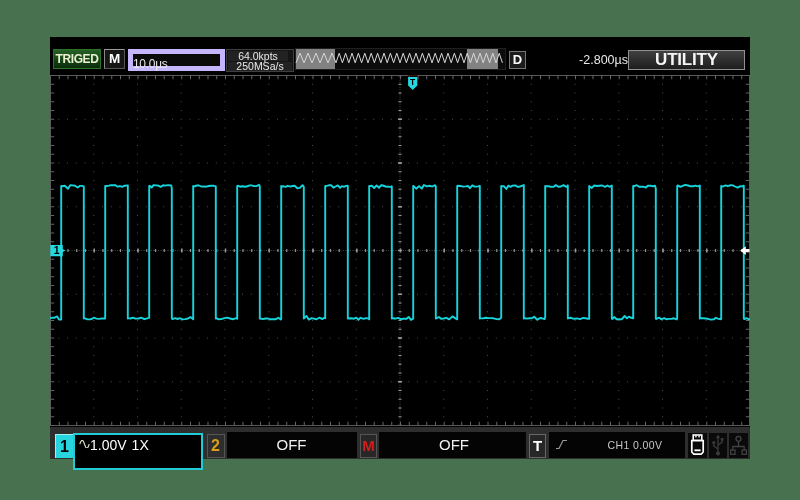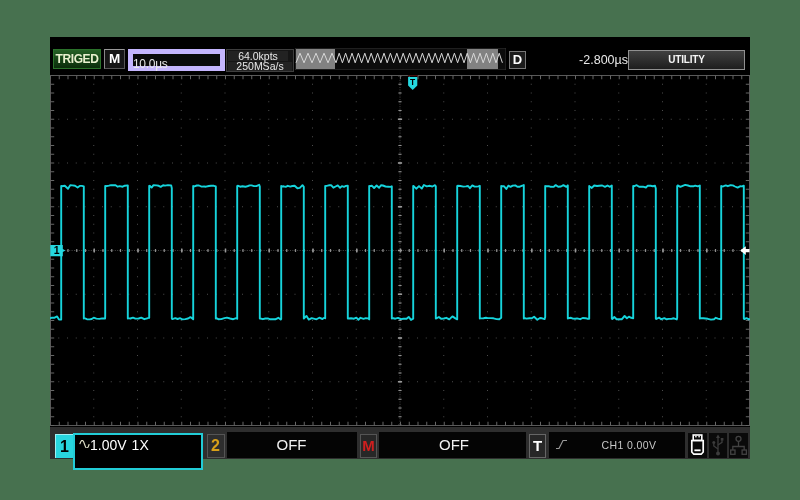--- a/index.html
+++ b/index.html
@@ -16,21 +16,21 @@
   <div style="background:#222;margin:1px;height:9px;line-height:9px">250MSa/s</div>
 </div>
 <svg width="211" height="22" viewBox="0 0 211 22" style="position:absolute;left:295px;top:48px">
     <rect x="0" y="0" width="211" height="22" fill="#0c0c0c" stroke="#333" stroke-width="1"></rect>
     <rect x="1" y="1" width="39" height="20" fill="#828282"></rect>
     <rect x="172" y="1" width="31" height="20" fill="#828282"></rect>
     <path d="M1.0,14.8L5.0,5.2L9.0,14.8L13.0,5.2L17.0,14.8L21.0,5.2L25.0,14.8L29.0,5.2L33.0,14.8L37.0,5.2L41.0,14.8L44.2,5.2L47.4,14.8L50.6,5.2L53.8,14.8L57.0,5.2L60.2,14.8L63.4,5.2L66.6,14.8L69.8,5.2L73.0,14.8L76.2,5.2L79.4,14.8L82.6,5.2L85.8,14.8L89.0,5.2L92.2,14.8L95.4,5.2L98.6,14.8L101.8,5.2L105.0,14.8L108.2,5.2L111.4,14.8L114.6,5.2L117.8,14.8L121.0,5.2L124.2,14.8L127.4,5.2L130.6,14.8L133.8,5.2L137.0,14.8L140.2,5.2L143.4,14.8L146.6,5.2L149.8,14.8L153.0,5.2L156.2,14.8L159.4,5.2L162.6,14.8L165.8,5.2L169.0,14.8L172.2,5.2L175.4,14.8L178.6,5.2L181.8,14.8L185.0,5.2L188.2,14.8L191.4,5.2L194.6,14.8L197.8,5.2L201.0,14.8L204.2,5.2L207.4,14.8" fill="none" stroke="#d8d8d8" stroke-width="1"></path>
   </svg>
 <div class="box" style="left:509px;top:51px;width:17px;height:18px;background:#1c1c1c;border:1px solid #777;color:#fff;font-weight:bold;font-size:13px;text-align:center;line-height:16px">D</div>
 <div class="abs" style="left:528px;top:52px;width:100px;color:#e8e8e8;font-size:12.5px;text-align:right;line-height:17px">-2.800µs</div>
-<div class="box" style="left:628px;top:49.5px;width:117px;height:20px;background:linear-gradient(#404040,#1e1e1e);border:1px solid #909090;color:#f5f5f5;font-weight:bold;font-size:10px;text-align:center;line-height:18px;letter-spacing:-0.2px">UTILITY</div>
+<div class="box" style="left:628px;top:49.5px;width:117px;height:20px;background:linear-gradient(#404040,#1e1e1e);border:1px solid #909090;color:#f5f5f5;font-weight:bold;font-size:17px;text-align:center;line-height:18px;letter-spacing:-0.2px">UTILITY</div>
 <svg style="position:absolute;left:50px;top:75px" width="700" height="351" viewBox="0 0 700 351">
     <path d="M43.25 8.75h1v1h-1zM43.25 17.50h1v1h-1zM43.25 26.25h1v1h-1zM43.25 35.00h1v1h-1zM43.25 43.75h1v1h-1zM43.25 52.50h1v1h-1zM43.25 61.25h1v1h-1zM43.25 70.00h1v1h-1zM43.25 78.75h1v1h-1zM43.25 87.50h1v1h-1zM43.25 96.25h1v1h-1zM43.25 105.00h1v1h-1zM43.25 113.75h1v1h-1zM43.25 122.50h1v1h-1zM43.25 131.25h1v1h-1zM43.25 140.00h1v1h-1zM43.25 148.75h1v1h-1zM43.25 157.50h1v1h-1zM43.25 166.25h1v1h-1zM43.25 175.00h1v1h-1zM43.25 183.75h1v1h-1zM43.25 192.50h1v1h-1zM43.25 201.25h1v1h-1zM43.25 210.00h1v1h-1zM43.25 218.75h1v1h-1zM43.25 227.50h1v1h-1zM43.25 236.25h1v1h-1zM43.25 245.00h1v1h-1zM43.25 253.75h1v1h-1zM43.25 262.50h1v1h-1zM43.25 271.25h1v1h-1zM43.25 280.00h1v1h-1zM43.25 288.75h1v1h-1zM43.25 297.50h1v1h-1zM43.25 306.25h1v1h-1zM43.25 315.00h1v1h-1zM43.25 323.75h1v1h-1zM43.25 332.50h1v1h-1zM43.25 341.25h1v1h-1zM87.00 8.75h1v1h-1zM87.00 17.50h1v1h-1zM87.00 26.25h1v1h-1zM87.00 35.00h1v1h-1zM87.00 43.75h1v1h-1zM87.00 52.50h1v1h-1zM87.00 61.25h1v1h-1zM87.00 70.00h1v1h-1zM87.00 78.75h1v1h-1zM87.00 87.50h1v1h-1zM87.00 96.25h1v1h-1zM87.00 105.00h1v1h-1zM87.00 113.75h1v1h-1zM87.00 122.50h1v1h-1zM87.00 131.25h1v1h-1zM87.00 140.00h1v1h-1zM87.00 148.75h1v1h-1zM87.00 157.50h1v1h-1zM87.00 166.25h1v1h-1zM87.00 175.00h1v1h-1zM87.00 183.75h1v1h-1zM87.00 192.50h1v1h-1zM87.00 201.25h1v1h-1zM87.00 210.00h1v1h-1zM87.00 218.75h1v1h-1zM87.00 227.50h1v1h-1zM87.00 236.25h1v1h-1zM87.00 245.00h1v1h-1zM87.00 253.75h1v1h-1zM87.00 262.50h1v1h-1zM87.00 271.25h1v1h-1zM87.00 280.00h1v1h-1zM87.00 288.75h1v1h-1zM87.00 297.50h1v1h-1zM87.00 306.25h1v1h-1zM87.00 315.00h1v1h-1zM87.00 323.75h1v1h-1zM87.00 332.50h1v1h-1zM87.00 341.25h1v1h-1zM130.75 8.75h1v1h-1zM130.75 17.50h1v1h-1zM130.75 26.25h1v1h-1zM130.75 35.00h1v1h-1zM130.75 43.75h1v1h-1zM130.75 52.50h1v1h-1zM130.75 61.25h1v1h-1zM130.75 70.00h1v1h-1zM130.75 78.75h1v1h-1zM130.75 87.50h1v1h-1zM130.75 96.25h1v1h-1zM130.75 105.00h1v1h-1zM130.75 113.75h1v1h-1zM130.75 122.50h1v1h-1zM130.75 131.25h1v1h-1zM130.75 140.00h1v1h-1zM130.75 148.75h1v1h-1zM130.75 157.50h1v1h-1zM130.75 166.25h1v1h-1zM130.75 175.00h1v1h-1zM130.75 183.75h1v1h-1zM130.75 192.50h1v1h-1zM130.75 201.25h1v1h-1zM130.75 210.00h1v1h-1zM130.75 218.75h1v1h-1zM130.75 227.50h1v1h-1zM130.75 236.25h1v1h-1zM130.75 245.00h1v1h-1zM130.75 253.75h1v1h-1zM130.75 262.50h1v1h-1zM130.75 271.25h1v1h-1zM130.75 280.00h1v1h-1zM130.75 288.75h1v1h-1zM130.75 297.50h1v1h-1zM130.75 306.25h1v1h-1zM130.75 315.00h1v1h-1zM130.75 323.75h1v1h-1zM130.75 332.50h1v1h-1zM130.75 341.25h1v1h-1zM174.50 8.75h1v1h-1zM174.50 17.50h1v1h-1zM174.50 26.25h1v1h-1zM174.50 35.00h1v1h-1zM174.50 43.75h1v1h-1zM174.50 52.50h1v1h-1zM174.50 61.25h1v1h-1zM174.50 70.00h1v1h-1zM174.50 78.75h1v1h-1zM174.50 87.50h1v1h-1zM174.50 96.25h1v1h-1zM174.50 105.00h1v1h-1zM174.50 113.75h1v1h-1zM174.50 122.50h1v1h-1zM174.50 131.25h1v1h-1zM174.50 140.00h1v1h-1zM174.50 148.75h1v1h-1zM174.50 157.50h1v1h-1zM174.50 166.25h1v1h-1zM174.50 175.00h1v1h-1zM174.50 183.75h1v1h-1zM174.50 192.50h1v1h-1zM174.50 201.25h1v1h-1zM174.50 210.00h1v1h-1zM174.50 218.75h1v1h-1zM174.50 227.50h1v1h-1zM174.50 236.25h1v1h-1zM174.50 245.00h1v1h-1zM174.50 253.75h1v1h-1zM174.50 262.50h1v1h-1zM174.50 271.25h1v1h-1zM174.50 280.00h1v1h-1zM174.50 288.75h1v1h-1zM174.50 297.50h1v1h-1zM174.50 306.25h1v1h-1zM174.50 315.00h1v1h-1zM174.50 323.75h1v1h-1zM174.50 332.50h1v1h-1zM174.50 341.25h1v1h-1zM218.25 8.75h1v1h-1zM218.25 17.50h1v1h-1zM218.25 26.25h1v1h-1zM218.25 35.00h1v1h-1zM218.25 43.75h1v1h-1zM218.25 52.50h1v1h-1zM218.25 61.25h1v1h-1zM218.25 70.00h1v1h-1zM218.25 78.75h1v1h-1zM218.25 87.50h1v1h-1zM218.25 96.25h1v1h-1zM218.25 105.00h1v1h-1zM218.25 113.75h1v1h-1zM218.25 122.50h1v1h-1zM218.25 131.25h1v1h-1zM218.25 140.00h1v1h-1zM218.25 148.75h1v1h-1zM218.25 157.50h1v1h-1zM218.25 166.25h1v1h-1zM218.25 175.00h1v1h-1zM218.25 183.75h1v1h-1zM218.25 192.50h1v1h-1zM218.25 201.25h1v1h-1zM218.25 210.00h1v1h-1zM218.25 218.75h1v1h-1zM218.25 227.50h1v1h-1zM218.25 236.25h1v1h-1zM218.25 245.00h1v1h-1zM218.25 253.75h1v1h-1zM218.25 262.50h1v1h-1zM218.25 271.25h1v1h-1zM218.25 280.00h1v1h-1zM218.25 288.75h1v1h-1zM218.25 297.50h1v1h-1zM218.25 306.25h1v1h-1zM218.25 315.00h1v1h-1zM218.25 323.75h1v1h-1zM218.25 332.50h1v1h-1zM218.25 341.25h1v1h-1zM262.00 8.75h1v1h-1zM262.00 17.50h1v1h-1zM262.00 26.25h1v1h-1zM262.00 35.00h1v1h-1zM262.00 43.75h1v1h-1zM262.00 52.50h1v1h-1zM262.00 61.25h1v1h-1zM262.00 70.00h1v1h-1zM262.00 78.75h1v1h-1zM262.00 87.50h1v1h-1zM262.00 96.25h1v1h-1zM262.00 105.00h1v1h-1zM262.00 113.75h1v1h-1zM262.00 122.50h1v1h-1zM262.00 131.25h1v1h-1zM262.00 140.00h1v1h-1zM262.00 148.75h1v1h-1zM262.00 157.50h1v1h-1zM262.00 166.25h1v1h-1zM262.00 175.00h1v1h-1zM262.00 183.75h1v1h-1zM262.00 192.50h1v1h-1zM262.00 201.25h1v1h-1zM262.00 210.00h1v1h-1zM262.00 218.75h1v1h-1zM262.00 227.50h1v1h-1zM262.00 236.25h1v1h-1zM262.00 245.00h1v1h-1zM262.00 253.75h1v1h-1zM262.00 262.50h1v1h-1zM262.00 271.25h1v1h-1zM262.00 280.00h1v1h-1zM262.00 288.75h1v1h-1zM262.00 297.50h1v1h-1zM262.00 306.25h1v1h-1zM262.00 315.00h1v1h-1zM262.00 323.75h1v1h-1zM262.00 332.50h1v1h-1zM262.00 341.25h1v1h-1zM305.75 8.75h1v1h-1zM305.75 17.50h1v1h-1zM305.75 26.25h1v1h-1zM305.75 35.00h1v1h-1zM305.75 43.75h1v1h-1zM305.75 52.50h1v1h-1zM305.75 61.25h1v1h-1zM305.75 70.00h1v1h-1zM305.75 78.75h1v1h-1zM305.75 87.50h1v1h-1zM305.75 96.25h1v1h-1zM305.75 105.00h1v1h-1zM305.75 113.75h1v1h-1zM305.75 122.50h1v1h-1zM305.75 131.25h1v1h-1zM305.75 140.00h1v1h-1zM305.75 148.75h1v1h-1zM305.75 157.50h1v1h-1zM305.75 166.25h1v1h-1zM305.75 175.00h1v1h-1zM305.75 183.75h1v1h-1zM305.75 192.50h1v1h-1zM305.75 201.25h1v1h-1zM305.75 210.00h1v1h-1zM305.75 218.75h1v1h-1zM305.75 227.50h1v1h-1zM305.75 236.25h1v1h-1zM305.75 245.00h1v1h-1zM305.75 253.75h1v1h-1zM305.75 262.50h1v1h-1zM305.75 271.25h1v1h-1zM305.75 280.00h1v1h-1zM305.75 288.75h1v1h-1zM305.75 297.50h1v1h-1zM305.75 306.25h1v1h-1zM305.75 315.00h1v1h-1zM305.75 323.75h1v1h-1zM305.75 332.50h1v1h-1zM305.75 341.25h1v1h-1zM349.50 8.75h1v1h-1zM349.50 17.50h1v1h-1zM349.50 26.25h1v1h-1zM349.50 35.00h1v1h-1zM349.50 43.75h1v1h-1zM349.50 52.50h1v1h-1zM349.50 61.25h1v1h-1zM349.50 70.00h1v1h-1zM349.50 78.75h1v1h-1zM349.50 87.50h1v1h-1zM349.50 96.25h1v1h-1zM349.50 105.00h1v1h-1zM349.50 113.75h1v1h-1zM349.50 122.50h1v1h-1zM349.50 131.25h1v1h-1zM349.50 140.00h1v1h-1zM349.50 148.75h1v1h-1zM349.50 157.50h1v1h-1zM349.50 166.25h1v1h-1zM349.50 175.00h1v1h-1zM349.50 183.75h1v1h-1zM349.50 192.50h1v1h-1zM349.50 201.25h1v1h-1zM349.50 210.00h1v1h-1zM349.50 218.75h1v1h-1zM349.50 227.50h1v1h-1zM349.50 236.25h1v1h-1zM349.50 245.00h1v1h-1zM349.50 253.75h1v1h-1zM349.50 262.50h1v1h-1zM349.50 271.25h1v1h-1zM349.50 280.00h1v1h-1zM349.50 288.75h1v1h-1zM349.50 297.50h1v1h-1zM349.50 306.25h1v1h-1zM349.50 315.00h1v1h-1zM349.50 323.75h1v1h-1zM349.50 332.50h1v1h-1zM349.50 341.25h1v1h-1zM393.25 8.75h1v1h-1zM393.25 17.50h1v1h-1zM393.25 26.25h1v1h-1zM393.25 35.00h1v1h-1zM393.25 43.75h1v1h-1zM393.25 52.50h1v1h-1zM393.25 61.25h1v1h-1zM393.25 70.00h1v1h-1zM393.25 78.75h1v1h-1zM393.25 87.50h1v1h-1zM393.25 96.25h1v1h-1zM393.25 105.00h1v1h-1zM393.25 113.75h1v1h-1zM393.25 122.50h1v1h-1zM393.25 131.25h1v1h-1zM393.25 140.00h1v1h-1zM393.25 148.75h1v1h-1zM393.25 157.50h1v1h-1zM393.25 166.25h1v1h-1zM393.25 175.00h1v1h-1zM393.25 183.75h1v1h-1zM393.25 192.50h1v1h-1zM393.25 201.25h1v1h-1zM393.25 210.00h1v1h-1zM393.25 218.75h1v1h-1zM393.25 227.50h1v1h-1zM393.25 236.25h1v1h-1zM393.25 245.00h1v1h-1zM393.25 253.75h1v1h-1zM393.25 262.50h1v1h-1zM393.25 271.25h1v1h-1zM393.25 280.00h1v1h-1zM393.25 288.75h1v1h-1zM393.25 297.50h1v1h-1zM393.25 306.25h1v1h-1zM393.25 315.00h1v1h-1zM393.25 323.75h1v1h-1zM393.25 332.50h1v1h-1zM393.25 341.25h1v1h-1zM437.00 8.75h1v1h-1zM437.00 17.50h1v1h-1zM437.00 26.25h1v1h-1zM437.00 35.00h1v1h-1zM437.00 43.75h1v1h-1zM437.00 52.50h1v1h-1zM437.00 61.25h1v1h-1zM437.00 70.00h1v1h-1zM437.00 78.75h1v1h-1zM437.00 87.50h1v1h-1zM437.00 96.25h1v1h-1zM437.00 105.00h1v1h-1zM437.00 113.75h1v1h-1zM437.00 122.50h1v1h-1zM437.00 131.25h1v1h-1zM437.00 140.00h1v1h-1zM437.00 148.75h1v1h-1zM437.00 157.50h1v1h-1zM437.00 166.25h1v1h-1zM437.00 175.00h1v1h-1zM437.00 183.75h1v1h-1zM437.00 192.50h1v1h-1zM437.00 201.25h1v1h-1zM437.00 210.00h1v1h-1zM437.00 218.75h1v1h-1zM437.00 227.50h1v1h-1zM437.00 236.25h1v1h-1zM437.00 245.00h1v1h-1zM437.00 253.75h1v1h-1zM437.00 262.50h1v1h-1zM437.00 271.25h1v1h-1zM437.00 280.00h1v1h-1zM437.00 288.75h1v1h-1zM437.00 297.50h1v1h-1zM437.00 306.25h1v1h-1zM437.00 315.00h1v1h-1zM437.00 323.75h1v1h-1zM437.00 332.50h1v1h-1zM437.00 341.25h1v1h-1zM480.75 8.75h1v1h-1zM480.75 17.50h1v1h-1zM480.75 26.25h1v1h-1zM480.75 35.00h1v1h-1zM480.75 43.75h1v1h-1zM480.75 52.50h1v1h-1zM480.75 61.25h1v1h-1zM480.75 70.00h1v1h-1zM480.75 78.75h1v1h-1zM480.75 87.50h1v1h-1zM480.75 96.25h1v1h-1zM480.75 105.00h1v1h-1zM480.75 113.75h1v1h-1zM480.75 122.50h1v1h-1zM480.75 131.25h1v1h-1zM480.75 140.00h1v1h-1zM480.75 148.75h1v1h-1zM480.75 157.50h1v1h-1zM480.75 166.25h1v1h-1zM480.75 175.00h1v1h-1zM480.75 183.75h1v1h-1zM480.75 192.50h1v1h-1zM480.75 201.25h1v1h-1zM480.75 210.00h1v1h-1zM480.75 218.75h1v1h-1zM480.75 227.50h1v1h-1zM480.75 236.25h1v1h-1zM480.75 245.00h1v1h-1zM480.75 253.75h1v1h-1zM480.75 262.50h1v1h-1zM480.75 271.25h1v1h-1zM480.75 280.00h1v1h-1zM480.75 288.75h1v1h-1zM480.75 297.50h1v1h-1zM480.75 306.25h1v1h-1zM480.75 315.00h1v1h-1zM480.75 323.75h1v1h-1zM480.75 332.50h1v1h-1zM480.75 341.25h1v1h-1zM524.50 8.75h1v1h-1zM524.50 17.50h1v1h-1zM524.50 26.25h1v1h-1zM524.50 35.00h1v1h-1zM524.50 43.75h1v1h-1zM524.50 52.50h1v1h-1zM524.50 61.25h1v1h-1zM524.50 70.00h1v1h-1zM524.50 78.75h1v1h-1zM524.50 87.50h1v1h-1zM524.50 96.25h1v1h-1zM524.50 105.00h1v1h-1zM524.50 113.75h1v1h-1zM524.50 122.50h1v1h-1zM524.50 131.25h1v1h-1zM524.50 140.00h1v1h-1zM524.50 148.75h1v1h-1zM524.50 157.50h1v1h-1zM524.50 166.25h1v1h-1zM524.50 175.00h1v1h-1zM524.50 183.75h1v1h-1zM524.50 192.50h1v1h-1zM524.50 201.25h1v1h-1zM524.50 210.00h1v1h-1zM524.50 218.75h1v1h-1zM524.50 227.50h1v1h-1zM524.50 236.25h1v1h-1zM524.50 245.00h1v1h-1zM524.50 253.75h1v1h-1zM524.50 262.50h1v1h-1zM524.50 271.25h1v1h-1zM524.50 280.00h1v1h-1zM524.50 288.75h1v1h-1zM524.50 297.50h1v1h-1zM524.50 306.25h1v1h-1zM524.50 315.00h1v1h-1zM524.50 323.75h1v1h-1zM524.50 332.50h1v1h-1zM524.50 341.25h1v1h-1zM568.25 8.75h1v1h-1zM568.25 17.50h1v1h-1zM568.25 26.25h1v1h-1zM568.25 35.00h1v1h-1zM568.25 43.75h1v1h-1zM568.25 52.50h1v1h-1zM568.25 61.25h1v1h-1zM568.25 70.00h1v1h-1zM568.25 78.75h1v1h-1zM568.25 87.50h1v1h-1zM568.25 96.25h1v1h-1zM568.25 105.00h1v1h-1zM568.25 113.75h1v1h-1zM568.25 122.50h1v1h-1zM568.25 131.25h1v1h-1zM568.25 140.00h1v1h-1zM568.25 148.75h1v1h-1zM568.25 157.50h1v1h-1zM568.25 166.25h1v1h-1zM568.25 175.00h1v1h-1zM568.25 183.75h1v1h-1zM568.25 192.50h1v1h-1zM568.25 201.25h1v1h-1zM568.25 210.00h1v1h-1zM568.25 218.75h1v1h-1zM568.25 227.50h1v1h-1zM568.25 236.25h1v1h-1zM568.25 245.00h1v1h-1zM568.25 253.75h1v1h-1zM568.25 262.50h1v1h-1zM568.25 271.25h1v1h-1zM568.25 280.00h1v1h-1zM568.25 288.75h1v1h-1zM568.25 297.50h1v1h-1zM568.25 306.25h1v1h-1zM568.25 315.00h1v1h-1zM568.25 323.75h1v1h-1zM568.25 332.50h1v1h-1zM568.25 341.25h1v1h-1zM612.00 8.75h1v1h-1zM612.00 17.50h1v1h-1zM612.00 26.25h1v1h-1zM612.00 35.00h1v1h-1zM612.00 43.75h1v1h-1zM612.00 52.50h1v1h-1zM612.00 61.25h1v1h-1zM612.00 70.00h1v1h-1zM612.00 78.75h1v1h-1zM612.00 87.50h1v1h-1zM612.00 96.25h1v1h-1zM612.00 105.00h1v1h-1zM612.00 113.75h1v1h-1zM612.00 122.50h1v1h-1zM612.00 131.25h1v1h-1zM612.00 140.00h1v1h-1zM612.00 148.75h1v1h-1zM612.00 157.50h1v1h-1zM612.00 166.25h1v1h-1zM612.00 175.00h1v1h-1zM612.00 183.75h1v1h-1zM612.00 192.50h1v1h-1zM612.00 201.25h1v1h-1zM612.00 210.00h1v1h-1zM612.00 218.75h1v1h-1zM612.00 227.50h1v1h-1zM612.00 236.25h1v1h-1zM612.00 245.00h1v1h-1zM612.00 253.75h1v1h-1zM612.00 262.50h1v1h-1zM612.00 271.25h1v1h-1zM612.00 280.00h1v1h-1zM612.00 288.75h1v1h-1zM612.00 297.50h1v1h-1zM612.00 306.25h1v1h-1zM612.00 315.00h1v1h-1zM612.00 323.75h1v1h-1zM612.00 332.50h1v1h-1zM612.00 341.25h1v1h-1zM655.75 8.75h1v1h-1zM655.75 17.50h1v1h-1zM655.75 26.25h1v1h-1zM655.75 35.00h1v1h-1zM655.75 43.75h1v1h-1zM655.75 52.50h1v1h-1zM655.75 61.25h1v1h-1zM655.75 70.00h1v1h-1zM655.75 78.75h1v1h-1zM655.75 87.50h1v1h-1zM655.75 96.25h1v1h-1zM655.75 105.00h1v1h-1zM655.75 113.75h1v1h-1zM655.75 122.50h1v1h-1zM655.75 131.25h1v1h-1zM655.75 140.00h1v1h-1zM655.75 148.75h1v1h-1zM655.75 157.50h1v1h-1zM655.75 166.25h1v1h-1zM655.75 175.00h1v1h-1zM655.75 183.75h1v1h-1zM655.75 192.50h1v1h-1zM655.75 201.25h1v1h-1zM655.75 210.00h1v1h-1zM655.75 218.75h1v1h-1zM655.75 227.50h1v1h-1zM655.75 236.25h1v1h-1zM655.75 245.00h1v1h-1zM655.75 253.75h1v1h-1zM655.75 262.50h1v1h-1zM655.75 271.25h1v1h-1zM655.75 280.00h1v1h-1zM655.75 288.75h1v1h-1zM655.75 297.50h1v1h-1zM655.75 306.25h1v1h-1zM655.75 315.00h1v1h-1zM655.75 323.75h1v1h-1zM655.75 332.50h1v1h-1zM655.75 341.25h1v1h-1zM8.25 43.75h1v1h-1zM17.00 43.75h1v1h-1zM25.75 43.75h1v1h-1zM34.50 43.75h1v1h-1zM43.25 43.75h1v1h-1zM52.00 43.75h1v1h-1zM60.75 43.75h1v1h-1zM69.50 43.75h1v1h-1zM78.25 43.75h1v1h-1zM87.00 43.75h1v1h-1zM95.75 43.75h1v1h-1zM104.50 43.75h1v1h-1zM113.25 43.75h1v1h-1zM122.00 43.75h1v1h-1zM130.75 43.75h1v1h-1zM139.50 43.75h1v1h-1zM148.25 43.75h1v1h-1zM157.00 43.75h1v1h-1zM165.75 43.75h1v1h-1zM174.50 43.75h1v1h-1zM183.25 43.75h1v1h-1zM192.00 43.75h1v1h-1zM200.75 43.75h1v1h-1zM209.50 43.75h1v1h-1zM218.25 43.75h1v1h-1zM227.00 43.75h1v1h-1zM235.75 43.75h1v1h-1zM244.50 43.75h1v1h-1zM253.25 43.75h1v1h-1zM262.00 43.75h1v1h-1zM270.75 43.75h1v1h-1zM279.50 43.75h1v1h-1zM288.25 43.75h1v1h-1zM297.00 43.75h1v1h-1zM305.75 43.75h1v1h-1zM314.50 43.75h1v1h-1zM323.25 43.75h1v1h-1zM332.00 43.75h1v1h-1zM340.75 43.75h1v1h-1zM349.50 43.75h1v1h-1zM358.25 43.75h1v1h-1zM367.00 43.75h1v1h-1zM375.75 43.75h1v1h-1zM384.50 43.75h1v1h-1zM393.25 43.75h1v1h-1zM402.00 43.75h1v1h-1zM410.75 43.75h1v1h-1zM419.50 43.75h1v1h-1zM428.25 43.75h1v1h-1zM437.00 43.75h1v1h-1zM445.75 43.75h1v1h-1zM454.50 43.75h1v1h-1zM463.25 43.75h1v1h-1zM472.00 43.75h1v1h-1zM480.75 43.75h1v1h-1zM489.50 43.75h1v1h-1zM498.25 43.75h1v1h-1zM507.00 43.75h1v1h-1zM515.75 43.75h1v1h-1zM524.50 43.75h1v1h-1zM533.25 43.75h1v1h-1zM542.00 43.75h1v1h-1zM550.75 43.75h1v1h-1zM559.50 43.75h1v1h-1zM568.25 43.75h1v1h-1zM577.00 43.75h1v1h-1zM585.75 43.75h1v1h-1zM594.50 43.75h1v1h-1zM603.25 43.75h1v1h-1zM612.00 43.75h1v1h-1zM620.75 43.75h1v1h-1zM629.50 43.75h1v1h-1zM638.25 43.75h1v1h-1zM647.00 43.75h1v1h-1zM655.75 43.75h1v1h-1zM664.50 43.75h1v1h-1zM673.25 43.75h1v1h-1zM682.00 43.75h1v1h-1zM690.75 43.75h1v1h-1zM8.25 87.50h1v1h-1zM17.00 87.50h1v1h-1zM25.75 87.50h1v1h-1zM34.50 87.50h1v1h-1zM43.25 87.50h1v1h-1zM52.00 87.50h1v1h-1zM60.75 87.50h1v1h-1zM69.50 87.50h1v1h-1zM78.25 87.50h1v1h-1zM87.00 87.50h1v1h-1zM95.75 87.50h1v1h-1zM104.50 87.50h1v1h-1zM113.25 87.50h1v1h-1zM122.00 87.50h1v1h-1zM130.75 87.50h1v1h-1zM139.50 87.50h1v1h-1zM148.25 87.50h1v1h-1zM157.00 87.50h1v1h-1zM165.75 87.50h1v1h-1zM174.50 87.50h1v1h-1zM183.25 87.50h1v1h-1zM192.00 87.50h1v1h-1zM200.75 87.50h1v1h-1zM209.50 87.50h1v1h-1zM218.25 87.50h1v1h-1zM227.00 87.50h1v1h-1zM235.75 87.50h1v1h-1zM244.50 87.50h1v1h-1zM253.25 87.50h1v1h-1zM262.00 87.50h1v1h-1zM270.75 87.50h1v1h-1zM279.50 87.50h1v1h-1zM288.25 87.50h1v1h-1zM297.00 87.50h1v1h-1zM305.75 87.50h1v1h-1zM314.50 87.50h1v1h-1zM323.25 87.50h1v1h-1zM332.00 87.50h1v1h-1zM340.75 87.50h1v1h-1zM349.50 87.50h1v1h-1zM358.25 87.50h1v1h-1zM367.00 87.50h1v1h-1zM375.75 87.50h1v1h-1zM384.50 87.50h1v1h-1zM393.25 87.50h1v1h-1zM402.00 87.50h1v1h-1zM410.75 87.50h1v1h-1zM419.50 87.50h1v1h-1zM428.25 87.50h1v1h-1zM437.00 87.50h1v1h-1zM445.75 87.50h1v1h-1zM454.50 87.50h1v1h-1zM463.25 87.50h1v1h-1zM472.00 87.50h1v1h-1zM480.75 87.50h1v1h-1zM489.50 87.50h1v1h-1zM498.25 87.50h1v1h-1zM507.00 87.50h1v1h-1zM515.75 87.50h1v1h-1zM524.50 87.50h1v1h-1zM533.25 87.50h1v1h-1zM542.00 87.50h1v1h-1zM550.75 87.50h1v1h-1zM559.50 87.50h1v1h-1zM568.25 87.50h1v1h-1zM577.00 87.50h1v1h-1zM585.75 87.50h1v1h-1zM594.50 87.50h1v1h-1zM603.25 87.50h1v1h-1zM612.00 87.50h1v1h-1zM620.75 87.50h1v1h-1zM629.50 87.50h1v1h-1zM638.25 87.50h1v1h-1zM647.00 87.50h1v1h-1zM655.75 87.50h1v1h-1zM664.50 87.50h1v1h-1zM673.25 87.50h1v1h-1zM682.00 87.50h1v1h-1zM690.75 87.50h1v1h-1zM8.25 131.25h1v1h-1zM17.00 131.25h1v1h-1zM25.75 131.25h1v1h-1zM34.50 131.25h1v1h-1zM43.25 131.25h1v1h-1zM52.00 131.25h1v1h-1zM60.75 131.25h1v1h-1zM69.50 131.25h1v1h-1zM78.25 131.25h1v1h-1zM87.00 131.25h1v1h-1zM95.75 131.25h1v1h-1zM104.50 131.25h1v1h-1zM113.25 131.25h1v1h-1zM122.00 131.25h1v1h-1zM130.75 131.25h1v1h-1zM139.50 131.25h1v1h-1zM148.25 131.25h1v1h-1zM157.00 131.25h1v1h-1zM165.75 131.25h1v1h-1zM174.50 131.25h1v1h-1zM183.25 131.25h1v1h-1zM192.00 131.25h1v1h-1zM200.75 131.25h1v1h-1zM209.50 131.25h1v1h-1zM218.25 131.25h1v1h-1zM227.00 131.25h1v1h-1zM235.75 131.25h1v1h-1zM244.50 131.25h1v1h-1zM253.25 131.25h1v1h-1zM262.00 131.25h1v1h-1zM270.75 131.25h1v1h-1zM279.50 131.25h1v1h-1zM288.25 131.25h1v1h-1zM297.00 131.25h1v1h-1zM305.75 131.25h1v1h-1zM314.50 131.25h1v1h-1zM323.25 131.25h1v1h-1zM332.00 131.25h1v1h-1zM340.75 131.25h1v1h-1zM349.50 131.25h1v1h-1zM358.25 131.25h1v1h-1zM367.00 131.25h1v1h-1zM375.75 131.25h1v1h-1zM384.50 131.25h1v1h-1zM393.25 131.25h1v1h-1zM402.00 131.25h1v1h-1zM410.75 131.25h1v1h-1zM419.50 131.25h1v1h-1zM428.25 131.25h1v1h-1zM437.00 131.25h1v1h-1zM445.75 131.25h1v1h-1zM454.50 131.25h1v1h-1zM463.25 131.25h1v1h-1zM472.00 131.25h1v1h-1zM480.75 131.25h1v1h-1zM489.50 131.25h1v1h-1zM498.25 131.25h1v1h-1zM507.00 131.25h1v1h-1zM515.75 131.25h1v1h-1zM524.50 131.25h1v1h-1zM533.25 131.25h1v1h-1zM542.00 131.25h1v1h-1zM550.75 131.25h1v1h-1zM559.50 131.25h1v1h-1zM568.25 131.25h1v1h-1zM577.00 131.25h1v1h-1zM585.75 131.25h1v1h-1zM594.50 131.25h1v1h-1zM603.25 131.25h1v1h-1zM612.00 131.25h1v1h-1zM620.75 131.25h1v1h-1zM629.50 131.25h1v1h-1zM638.25 131.25h1v1h-1zM647.00 131.25h1v1h-1zM655.75 131.25h1v1h-1zM664.50 131.25h1v1h-1zM673.25 131.25h1v1h-1zM682.00 131.25h1v1h-1zM690.75 131.25h1v1h-1zM8.25 175.00h1v1h-1zM17.00 175.00h1v1h-1zM25.75 175.00h1v1h-1zM34.50 175.00h1v1h-1zM43.25 175.00h1v1h-1zM52.00 175.00h1v1h-1zM60.75 175.00h1v1h-1zM69.50 175.00h1v1h-1zM78.25 175.00h1v1h-1zM87.00 175.00h1v1h-1zM95.75 175.00h1v1h-1zM104.50 175.00h1v1h-1zM113.25 175.00h1v1h-1zM122.00 175.00h1v1h-1zM130.75 175.00h1v1h-1zM139.50 175.00h1v1h-1zM148.25 175.00h1v1h-1zM157.00 175.00h1v1h-1zM165.75 175.00h1v1h-1zM174.50 175.00h1v1h-1zM183.25 175.00h1v1h-1zM192.00 175.00h1v1h-1zM200.75 175.00h1v1h-1zM209.50 175.00h1v1h-1zM218.25 175.00h1v1h-1zM227.00 175.00h1v1h-1zM235.75 175.00h1v1h-1zM244.50 175.00h1v1h-1zM253.25 175.00h1v1h-1zM262.00 175.00h1v1h-1zM270.75 175.00h1v1h-1zM279.50 175.00h1v1h-1zM288.25 175.00h1v1h-1zM297.00 175.00h1v1h-1zM305.75 175.00h1v1h-1zM314.50 175.00h1v1h-1zM323.25 175.00h1v1h-1zM332.00 175.00h1v1h-1zM340.75 175.00h1v1h-1zM349.50 175.00h1v1h-1zM358.25 175.00h1v1h-1zM367.00 175.00h1v1h-1zM375.75 175.00h1v1h-1zM384.50 175.00h1v1h-1zM393.25 175.00h1v1h-1zM402.00 175.00h1v1h-1zM410.75 175.00h1v1h-1zM419.50 175.00h1v1h-1zM428.25 175.00h1v1h-1zM437.00 175.00h1v1h-1zM445.75 175.00h1v1h-1zM454.50 175.00h1v1h-1zM463.25 175.00h1v1h-1zM472.00 175.00h1v1h-1zM480.75 175.00h1v1h-1zM489.50 175.00h1v1h-1zM498.25 175.00h1v1h-1zM507.00 175.00h1v1h-1zM515.75 175.00h1v1h-1zM524.50 175.00h1v1h-1zM533.25 175.00h1v1h-1zM542.00 175.00h1v1h-1zM550.75 175.00h1v1h-1zM559.50 175.00h1v1h-1zM568.25 175.00h1v1h-1zM577.00 175.00h1v1h-1zM585.75 175.00h1v1h-1zM594.50 175.00h1v1h-1zM603.25 175.00h1v1h-1zM612.00 175.00h1v1h-1zM620.75 175.00h1v1h-1zM629.50 175.00h1v1h-1zM638.25 175.00h1v1h-1zM647.00 175.00h1v1h-1zM655.75 175.00h1v1h-1zM664.50 175.00h1v1h-1zM673.25 175.00h1v1h-1zM682.00 175.00h1v1h-1zM690.75 175.00h1v1h-1zM8.25 218.75h1v1h-1zM17.00 218.75h1v1h-1zM25.75 218.75h1v1h-1zM34.50 218.75h1v1h-1zM43.25 218.75h1v1h-1zM52.00 218.75h1v1h-1zM60.75 218.75h1v1h-1zM69.50 218.75h1v1h-1zM78.25 218.75h1v1h-1zM87.00 218.75h1v1h-1zM95.75 218.75h1v1h-1zM104.50 218.75h1v1h-1zM113.25 218.75h1v1h-1zM122.00 218.75h1v1h-1zM130.75 218.75h1v1h-1zM139.50 218.75h1v1h-1zM148.25 218.75h1v1h-1zM157.00 218.75h1v1h-1zM165.75 218.75h1v1h-1zM174.50 218.75h1v1h-1zM183.25 218.75h1v1h-1zM192.00 218.75h1v1h-1zM200.75 218.75h1v1h-1zM209.50 218.75h1v1h-1zM218.25 218.75h1v1h-1zM227.00 218.75h1v1h-1zM235.75 218.75h1v1h-1zM244.50 218.75h1v1h-1zM253.25 218.75h1v1h-1zM262.00 218.75h1v1h-1zM270.75 218.75h1v1h-1zM279.50 218.75h1v1h-1zM288.25 218.75h1v1h-1zM297.00 218.75h1v1h-1zM305.75 218.75h1v1h-1zM314.50 218.75h1v1h-1zM323.25 218.75h1v1h-1zM332.00 218.75h1v1h-1zM340.75 218.75h1v1h-1zM349.50 218.75h1v1h-1zM358.25 218.75h1v1h-1zM367.00 218.75h1v1h-1zM375.75 218.75h1v1h-1zM384.50 218.75h1v1h-1zM393.25 218.75h1v1h-1zM402.00 218.75h1v1h-1zM410.75 218.75h1v1h-1zM419.50 218.75h1v1h-1zM428.25 218.75h1v1h-1zM437.00 218.75h1v1h-1zM445.75 218.75h1v1h-1zM454.50 218.75h1v1h-1zM463.25 218.75h1v1h-1zM472.00 218.75h1v1h-1zM480.75 218.75h1v1h-1zM489.50 218.75h1v1h-1zM498.25 218.75h1v1h-1zM507.00 218.75h1v1h-1zM515.75 218.75h1v1h-1zM524.50 218.75h1v1h-1zM533.25 218.75h1v1h-1zM542.00 218.75h1v1h-1zM550.75 218.75h1v1h-1zM559.50 218.75h1v1h-1zM568.25 218.75h1v1h-1zM577.00 218.75h1v1h-1zM585.75 218.75h1v1h-1zM594.50 218.75h1v1h-1zM603.25 218.75h1v1h-1zM612.00 218.75h1v1h-1zM620.75 218.75h1v1h-1zM629.50 218.75h1v1h-1zM638.25 218.75h1v1h-1zM647.00 218.75h1v1h-1zM655.75 218.75h1v1h-1zM664.50 218.75h1v1h-1zM673.25 218.75h1v1h-1zM682.00 218.75h1v1h-1zM690.75 218.75h1v1h-1zM8.25 262.50h1v1h-1zM17.00 262.50h1v1h-1zM25.75 262.50h1v1h-1zM34.50 262.50h1v1h-1zM43.25 262.50h1v1h-1zM52.00 262.50h1v1h-1zM60.75 262.50h1v1h-1zM69.50 262.50h1v1h-1zM78.25 262.50h1v1h-1zM87.00 262.50h1v1h-1zM95.75 262.50h1v1h-1zM104.50 262.50h1v1h-1zM113.25 262.50h1v1h-1zM122.00 262.50h1v1h-1zM130.75 262.50h1v1h-1zM139.50 262.50h1v1h-1zM148.25 262.50h1v1h-1zM157.00 262.50h1v1h-1zM165.75 262.50h1v1h-1zM174.50 262.50h1v1h-1zM183.25 262.50h1v1h-1zM192.00 262.50h1v1h-1zM200.75 262.50h1v1h-1zM209.50 262.50h1v1h-1zM218.25 262.50h1v1h-1zM227.00 262.50h1v1h-1zM235.75 262.50h1v1h-1zM244.50 262.50h1v1h-1zM253.25 262.50h1v1h-1zM262.00 262.50h1v1h-1zM270.75 262.50h1v1h-1zM279.50 262.50h1v1h-1zM288.25 262.50h1v1h-1zM297.00 262.50h1v1h-1zM305.75 262.50h1v1h-1zM314.50 262.50h1v1h-1zM323.25 262.50h1v1h-1zM332.00 262.50h1v1h-1zM340.75 262.50h1v1h-1zM349.50 262.50h1v1h-1zM358.25 262.50h1v1h-1zM367.00 262.50h1v1h-1zM375.75 262.50h1v1h-1zM384.50 262.50h1v1h-1zM393.25 262.50h1v1h-1zM402.00 262.50h1v1h-1zM410.75 262.50h1v1h-1zM419.50 262.50h1v1h-1zM428.25 262.50h1v1h-1zM437.00 262.50h1v1h-1zM445.75 262.50h1v1h-1zM454.50 262.50h1v1h-1zM463.25 262.50h1v1h-1zM472.00 262.50h1v1h-1zM480.75 262.50h1v1h-1zM489.50 262.50h1v1h-1zM498.25 262.50h1v1h-1zM507.00 262.50h1v1h-1zM515.75 262.50h1v1h-1zM524.50 262.50h1v1h-1zM533.25 262.50h1v1h-1zM542.00 262.50h1v1h-1zM550.75 262.50h1v1h-1zM559.50 262.50h1v1h-1zM568.25 262.50h1v1h-1zM577.00 262.50h1v1h-1zM585.75 262.50h1v1h-1zM594.50 262.50h1v1h-1zM603.25 262.50h1v1h-1zM612.00 262.50h1v1h-1zM620.75 262.50h1v1h-1zM629.50 262.50h1v1h-1zM638.25 262.50h1v1h-1zM647.00 262.50h1v1h-1zM655.75 262.50h1v1h-1zM664.50 262.50h1v1h-1zM673.25 262.50h1v1h-1zM682.00 262.50h1v1h-1zM690.75 262.50h1v1h-1zM8.25 306.25h1v1h-1zM17.00 306.25h1v1h-1zM25.75 306.25h1v1h-1zM34.50 306.25h1v1h-1zM43.25 306.25h1v1h-1zM52.00 306.25h1v1h-1zM60.75 306.25h1v1h-1zM69.50 306.25h1v1h-1zM78.25 306.25h1v1h-1zM87.00 306.25h1v1h-1zM95.75 306.25h1v1h-1zM104.50 306.25h1v1h-1zM113.25 306.25h1v1h-1zM122.00 306.25h1v1h-1zM130.75 306.25h1v1h-1zM139.50 306.25h1v1h-1zM148.25 306.25h1v1h-1zM157.00 306.25h1v1h-1zM165.75 306.25h1v1h-1zM174.50 306.25h1v1h-1zM183.25 306.25h1v1h-1zM192.00 306.25h1v1h-1zM200.75 306.25h1v1h-1zM209.50 306.25h1v1h-1zM218.25 306.25h1v1h-1zM227.00 306.25h1v1h-1zM235.75 306.25h1v1h-1zM244.50 306.25h1v1h-1zM253.25 306.25h1v1h-1zM262.00 306.25h1v1h-1zM270.75 306.25h1v1h-1zM279.50 306.25h1v1h-1zM288.25 306.25h1v1h-1zM297.00 306.25h1v1h-1zM305.75 306.25h1v1h-1zM314.50 306.25h1v1h-1zM323.25 306.25h1v1h-1zM332.00 306.25h1v1h-1zM340.75 306.25h1v1h-1zM349.50 306.25h1v1h-1zM358.25 306.25h1v1h-1zM367.00 306.25h1v1h-1zM375.75 306.25h1v1h-1zM384.50 306.25h1v1h-1zM393.25 306.25h1v1h-1zM402.00 306.25h1v1h-1zM410.75 306.25h1v1h-1zM419.50 306.25h1v1h-1zM428.25 306.25h1v1h-1zM437.00 306.25h1v1h-1zM445.75 306.25h1v1h-1zM454.50 306.25h1v1h-1zM463.25 306.25h1v1h-1zM472.00 306.25h1v1h-1zM480.75 306.25h1v1h-1zM489.50 306.25h1v1h-1zM498.25 306.25h1v1h-1zM507.00 306.25h1v1h-1zM515.75 306.25h1v1h-1zM524.50 306.25h1v1h-1zM533.25 306.25h1v1h-1zM542.00 306.25h1v1h-1zM550.75 306.25h1v1h-1zM559.50 306.25h1v1h-1zM568.25 306.25h1v1h-1zM577.00 306.25h1v1h-1zM585.75 306.25h1v1h-1zM594.50 306.25h1v1h-1zM603.25 306.25h1v1h-1zM612.00 306.25h1v1h-1zM620.75 306.25h1v1h-1zM629.50 306.25h1v1h-1zM638.25 306.25h1v1h-1zM647.00 306.25h1v1h-1zM655.75 306.25h1v1h-1zM664.50 306.25h1v1h-1zM673.25 306.25h1v1h-1zM682.00 306.25h1v1h-1zM690.75 306.25h1v1h-1z" fill="#4c4c4c"></path>
     <line x1="0" y1="175.5" x2="700" y2="175.5" stroke="#444" stroke-width="1" stroke-dasharray="1 1.4"></line>
     <line x1="350" y1="0" x2="350" y2="351" stroke="#444" stroke-width="1" stroke-dasharray="1 1.4"></line>
     <line x1="0.5" y1="175.5" x2="700" y2="175.5" stroke="#909090" stroke-width="3.2" stroke-dasharray="1.2 7.55" stroke-dashoffset="0.6"></line>
     <line x1="350" y1="0.5" x2="350" y2="351" stroke="#909090" stroke-width="3.2" stroke-dasharray="1.2 7.55" stroke-dashoffset="0.6"></line>
     <line x1="0.5" y1="175.5" x2="700" y2="175.5" stroke="#999" stroke-width="4.2" stroke-dasharray="1.4 42.35" stroke-dashoffset="0.7"></line>
     <line x1="350" y1="0.5" x2="350" y2="351" stroke="#999" stroke-width="4.2" stroke-dasharray="1.4 42.35" stroke-dashoffset="0.7"></line>
     <rect x="0.5" y="0.5" width="699" height="350" fill="none" stroke="#5a5a5a" stroke-width="1"></rect>
     <line x1="0.5" y1="2.4" x2="700" y2="2.4" stroke="#666" stroke-width="3.6" stroke-dasharray="1 7.75" stroke-dashoffset="0.5"></line>
@@ -55,21 +55,21 @@
 </div>
 <div class="box" style="left:206.5px;top:433.5px;width:18px;height:24px;background:#2e2e2e;border:1px solid #555;color:#d8a018;font-weight:bold;font-size:16px;text-align:center;line-height:22px">2</div>
 <div class="box" style="left:226.5px;top:432px;width:130px;height:26px;background:#040404;color:#f0f0f0;font-size:15px;text-align:center;line-height:26px">OFF</div>
 <div class="box" style="left:360px;top:433.5px;width:17px;height:24px;background:#272727;border:1px solid #555;color:#cf1f1f;font-weight:bold;font-size:15px;text-align:center;line-height:22px">M</div>
 <div class="box" style="left:379px;top:432px;width:147px;height:26px;background:#040404;color:#f0f0f0;font-size:15px;text-align:center;text-indent:3px;line-height:26px">OFF</div>
 <div class="box" style="left:529px;top:433.5px;width:17px;height:24px;background:#272727;border:1px solid #666;color:#fff;font-weight:bold;font-size:15px;text-align:center;line-height:22px">T</div>
 <div class="box" style="left:548.5px;top:432px;width:136.5px;height:26px;background:#040404;color:#c8c8c8;font-size:10.5px;letter-spacing:0.4px;line-height:26px">
   <svg width="14" height="14" viewBox="0 0 14 14" style="position:absolute;left:6px;top:5px">
       <path d="M1 11.5h3l4-8h4" fill="none" stroke="#999" stroke-width="1.2"></path>
     </svg>
-    <span style="position:absolute;left:53px">CH1&nbsp;0.00V</span>
+    <span style="position:absolute;left:59px">CH1&nbsp;0.00V</span>
 </div>
 <div class="box" style="left:687.5px;top:433px;width:19.5px;height:25px;background:#0a0a0a">
     <svg width="19" height="25" viewBox="0 0 19 25" style="position:absolute;left:0;top:0">
       <rect x="5.2" y="2" width="8.6" height="5.5" fill="none" stroke="#fff" stroke-width="1.6"></rect>
       <rect x="7.2" y="2.8" width="1.4" height="1.6" fill="#fff"></rect>
       <rect x="10.4" y="2.8" width="1.4" height="1.6" fill="#fff"></rect>
       <path d="M3.8 7.5h11.4v11.5l-2 2.2H5.8l-2-2.2z" fill="none" stroke="#fff" stroke-width="1.7"></path>
       <rect x="6.4" y="16.4" width="6.2" height="1.8" fill="#fff"></rect>
     </svg>
   </div>

